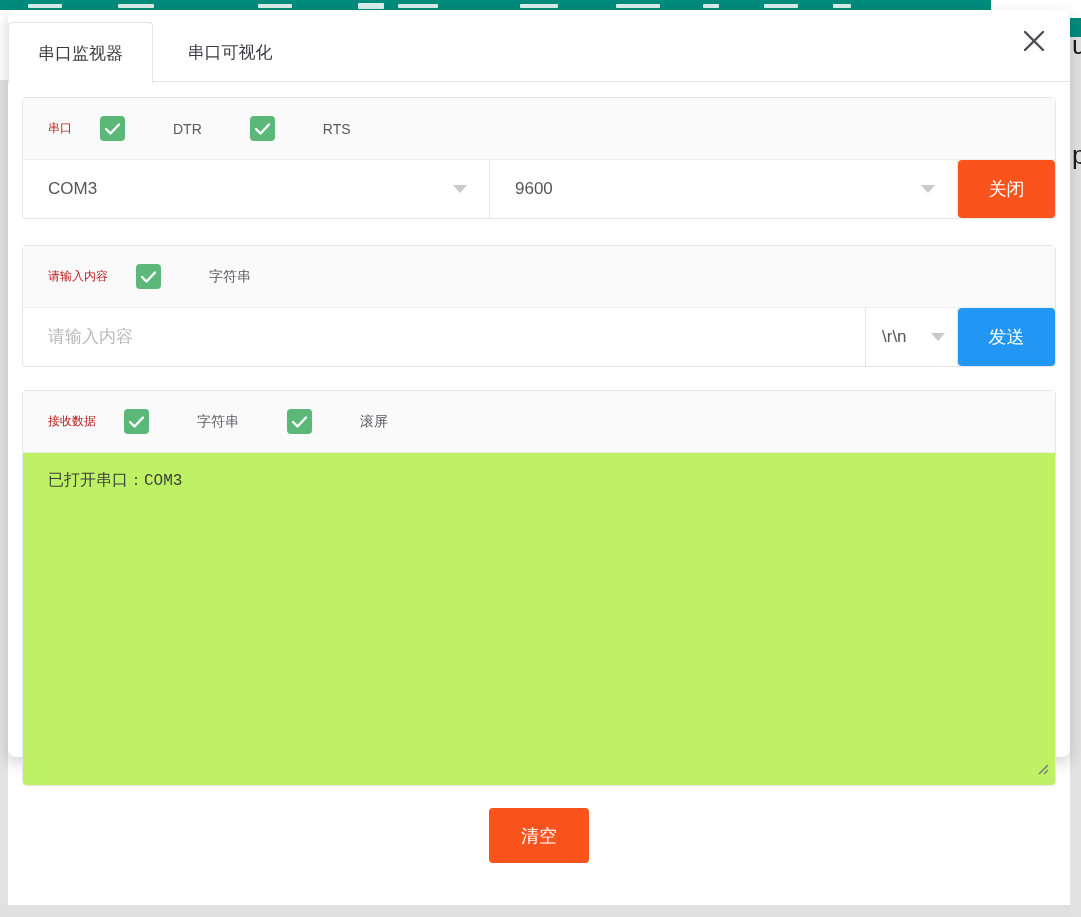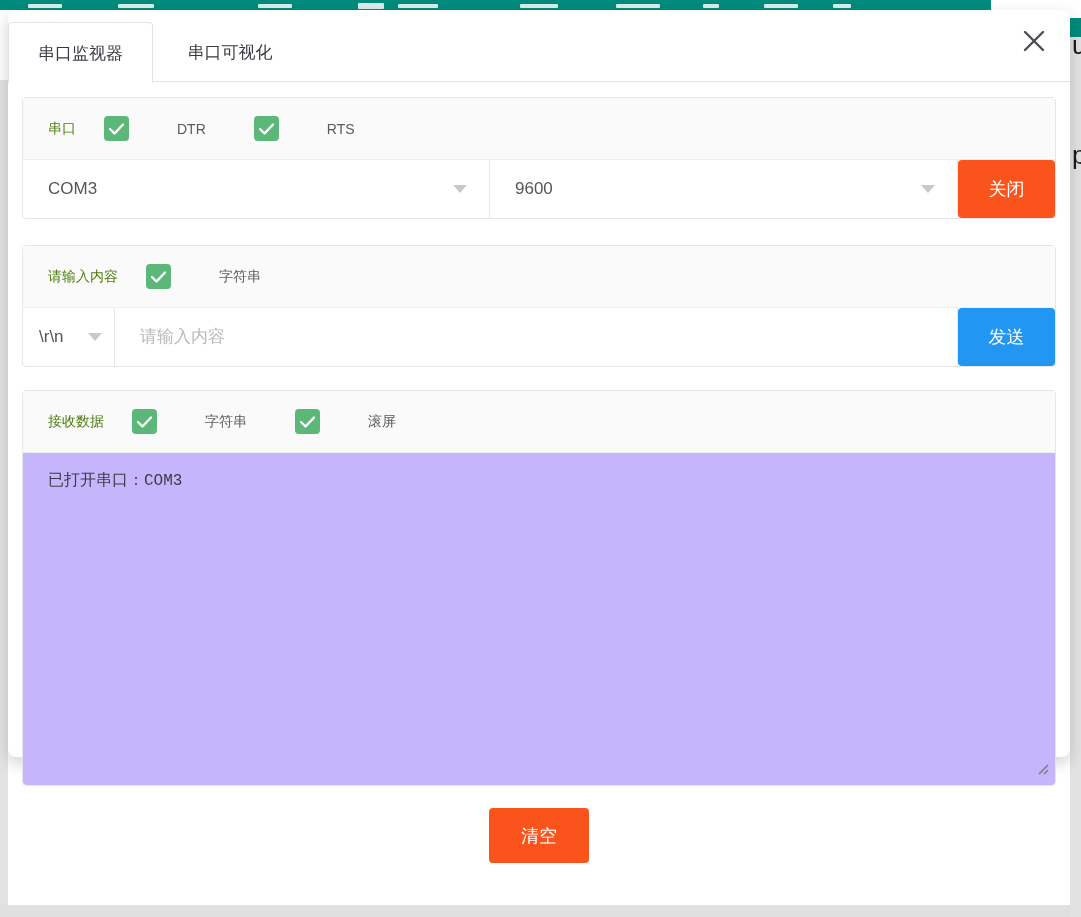--- a/index.html
+++ b/index.html
@@ -34,21 +34,21 @@
 
   .dialog-body { padding:0 14px; }
 
   .panel { border:1px solid #e6e6e6; border-radius:4px; }
   .panel-1 { margin-top:15px; }
   .panel-2 { margin-top:26px; }
   .panel-3 { margin-top:23px; }
 
   .panel-header { height:62px; background:#fafafa; border-bottom:1px solid #efefef;
                   display:flex; align-items:center; padding-left:25px; }
-  .panel-title { font-size:14px; color:#4d7c0f; margin-right:28px; }
+  .panel-title { font-size:12px; color:#b91c1c; margin-right:28px; }
   .checkbox { width:25px; height:25px; border-radius:4px; background:#5cb878; display:flex;
               align-items:center; justify-content:center; margin-right:12px; cursor:pointer; flex:none; }
   .cb-label { font-size:14px; color:#5a5a5e; margin-right:48px;margin-left:36px; }
 
   .panel-row { display:flex; align-items:stretch; height:58px; }
   .cell { display:flex; align-items:center; justify-content:space-between; padding:0 22px 0 25px; }
   .cell.port { width:467px; border-right:1px solid #e6e6e6; }
   .cell.baud { flex:1; border-right:1px solid #e6e6e6; }
   .cell.msg  { flex:1; border-right:1px solid #e6e6e6; padding:0; }
   .cell.lineend { width:92px; border-right:1px solid #e6e6e6; padding:0 12px 0 16px; }
@@ -60,21 +60,21 @@
                 padding:0 25px; font-family:"Liberation Sans","DejaVu Sans",sans-serif; background:transparent; }
   .text-input::placeholder { color:#b9b9b9; }
 
   .btn { border:none; color:#fff; font-size:18px; cursor:pointer; border-radius:4px;
          font-family:"Liberation Sans","DejaVu Sans",sans-serif; }
   .btn.orange { background:#fa541c; }
   .btn.blue { background:#2196f3; }
   .row-btn { width:97px; height:58px; flex:none; }
 
   .log-area { position:relative; height:332px; padding:17px 25px; font-size:16px; color:#3c3c40;
-              border-radius:0 0 4px 4px; background:#c4b5fd; }
+              border-radius:0 0 4px 4px; background:#bef264; }
   .log-mono { font-family:"Liberation Mono","DejaVu Sans Mono",monospace; font-size:16px; }
   .resize-handle { position:absolute; right:6px; bottom:6px; cursor:nwse-resize; }
 
   .clear-wrap { display:flex; justify-content:center; margin-top:22px; }
   .btn.clear { width:100px; height:55px; }
 </style>
 </head>
 <body>
 
 <div class="screen">
@@ -149,26 +149,26 @@
         <div class="panel-header">
           <span class="panel-title">请输入内容</span>
           <span class="checkbox">
             <svg width="15" height="12" viewBox="0 0 15 12">
                 <polyline points="1,6 5.5,10.5 14,1.5" fill="none" stroke="#fff" stroke-width="2.4" stroke-linecap="round" stroke-linejoin="round"></polyline>
               </svg>
           </span>
           <span class="cb-label">字符串</span>
         </div>
         <div class="panel-row">
+          <div class="cell msg">
+            <input class="text-input" type="text" placeholder="请输入内容" style="">
+          </div>
           <div class="cell lineend">
             <span class="select-value">\r\n</span>
             <span class="caret"></span>
-          </div>
-          <div class="cell msg">
-            <input class="text-input" type="text" placeholder="请输入内容" style="">
           </div>
           <button class="btn blue row-btn">发送</button>
         </div>
       </div>
 
       <div class="panel panel-3">
         <div class="panel-header">
           <span class="panel-title">接收数据</span>
           <span class="checkbox">
             <svg width="15" height="12" viewBox="0 0 15 12">

